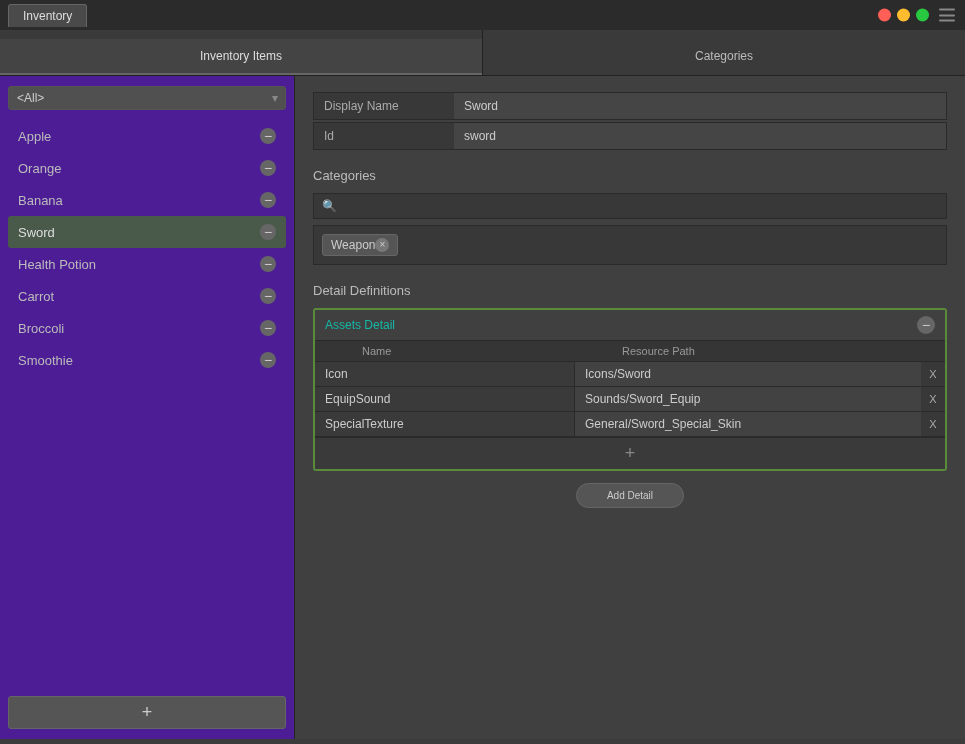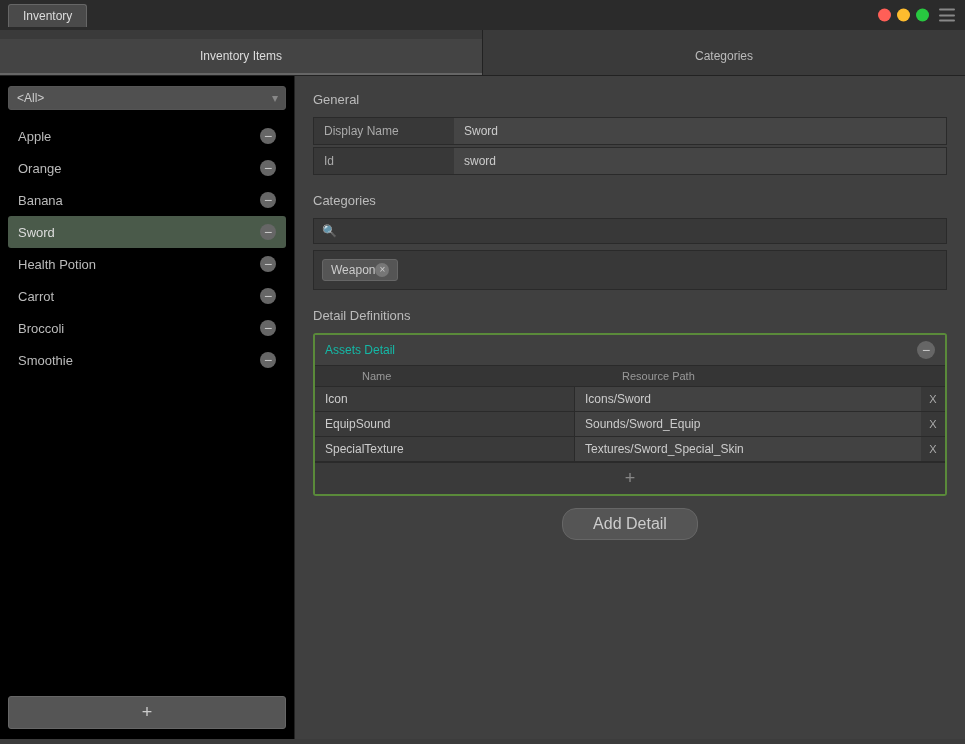--- a/index.html
+++ b/index.html
@@ -93,21 +93,21 @@
 
     
     .main-layout {
       display: flex;
       height: calc(744px - 40px - 41px);
     }
 
     
     .sidebar {
       width: 295px;
-      background: #000000;
+      background: #4c1d95;
       border-right: 1px solid #222;
       display: flex;
       flex-direction: column;
       padding: 10px 8px;
     }
     .sidebar-filter {
       margin-bottom: 10px;
       position: relative;
     }
     .sidebar-filter select {
@@ -367,21 +367,21 @@
       border-top: 1px solid #2a2a2a;
     }
 
     .add-detail-btn {
       display: block;
       margin: 0 auto;
       background: #555;
       border: 1px solid #666;
       color: #ccc;
       padding: 6px 30px;
-      font-size: 16px;
+      font-size: 10px;
       cursor: pointer;
       border-radius: 14px;
     }
   </style>
 </head>
 <body>
 
 <div class="title-bar">
   <div class="title-tab">Inventory</div>
   <div class="window-controls">
@@ -446,21 +446,20 @@
         <button class="remove-btn">−</button>
       </div>
 
     </div>
     <button class="sidebar-add-btn">+</button>
   </div>
 
   <div class="content-area">
 
     <div class="general-section">
-      <div class="section-title">General</div>
       <div class="field-row">
         <div class="field-label">Display Name</div>
         <div class="field-value">Sword</div>
       </div>
       <div class="field-row">
         <div class="field-label">Id</div>
         <div class="field-value">sword</div>
       </div>
     </div>
 
@@ -499,21 +498,21 @@
         </div>
 
         <div class="detail-row">
           <div class="detail-cell name-cell">EquipSound</div>
           <div class="detail-cell path-cell">Sounds/Sword_Equip</div>
           <div class="detail-cell-x">X</div>
         </div>
 
         <div class="detail-row">
           <div class="detail-cell name-cell">SpecialTexture</div>
-          <div class="detail-cell path-cell">Textures/Sword_Special_Skin</div>
+          <div class="detail-cell path-cell">General/Sword_Special_Skin</div>
           <div class="detail-cell-x">X</div>
         </div>
 
         <div class="detail-add-row">+</div>
       </div>
 
       <button class="add-detail-btn">Add Detail</button>
     </div>
 
   </div>

